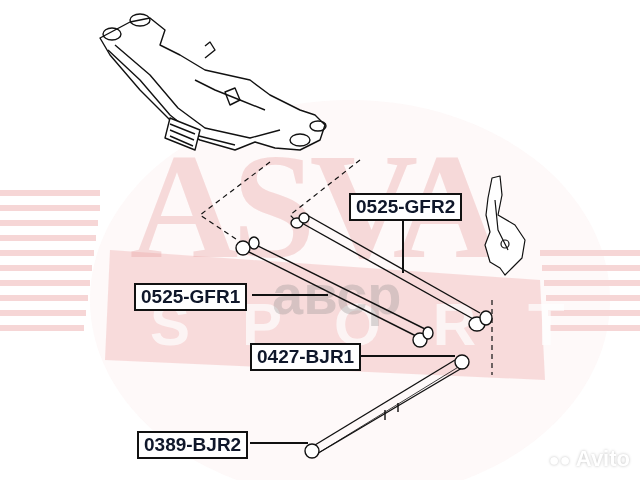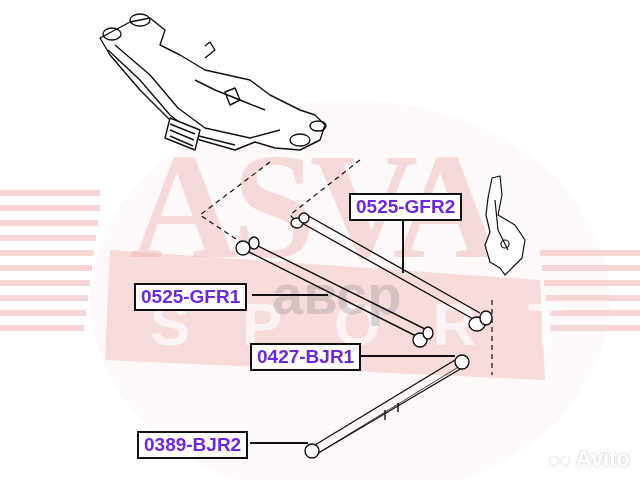--- a/index.html
+++ b/index.html
@@ -1,18 +1,18 @@
 <!DOCTYPE html>
 <html><head>
 <meta charset="utf-8">
 <style>
   html,body{margin:0;padding:0;background:#ffffff;}
   #stage{position:relative;width:640px;height:480px;overflow:hidden;background:#ffffff;font-family:"Liberation Sans",sans-serif;}
   svg{position:absolute;left:0;top:0;}
-  .label{position:absolute;background:#ffffff;border:2px solid #111111;font-weight:bold;font-size:19px;color:#6d28d9;line-height:22px;padding:1px 5px;white-space:nowrap;font-family:"Liberation Sans",sans-serif;letter-spacing:0px;}
+  .label{position:absolute;background:#ffffff;border:2px solid #111111;font-weight:bold;font-size:19px;color:#0f172a;line-height:22px;padding:1px 5px;white-space:nowrap;font-family:"Liberation Sans",sans-serif;letter-spacing:0px;}
   .wm-text{position:absolute;color:#9a9a9a;opacity:0.28;font-weight:bold;font-family:"Liberation Sans",sans-serif;}
   .avito{position:absolute;right:10px;bottom:8px;color:#ffffff;font-size:22px;font-weight:bold;text-shadow:0 0 3px rgba(0,0,0,0.25);font-family:"Liberation Sans",sans-serif;}
 </style>
 </head>
 <body>
 
 <div id="stage">
 
   <svg width="640" height="480">
     <g opacity="0.22" fill="#d84a4a">

